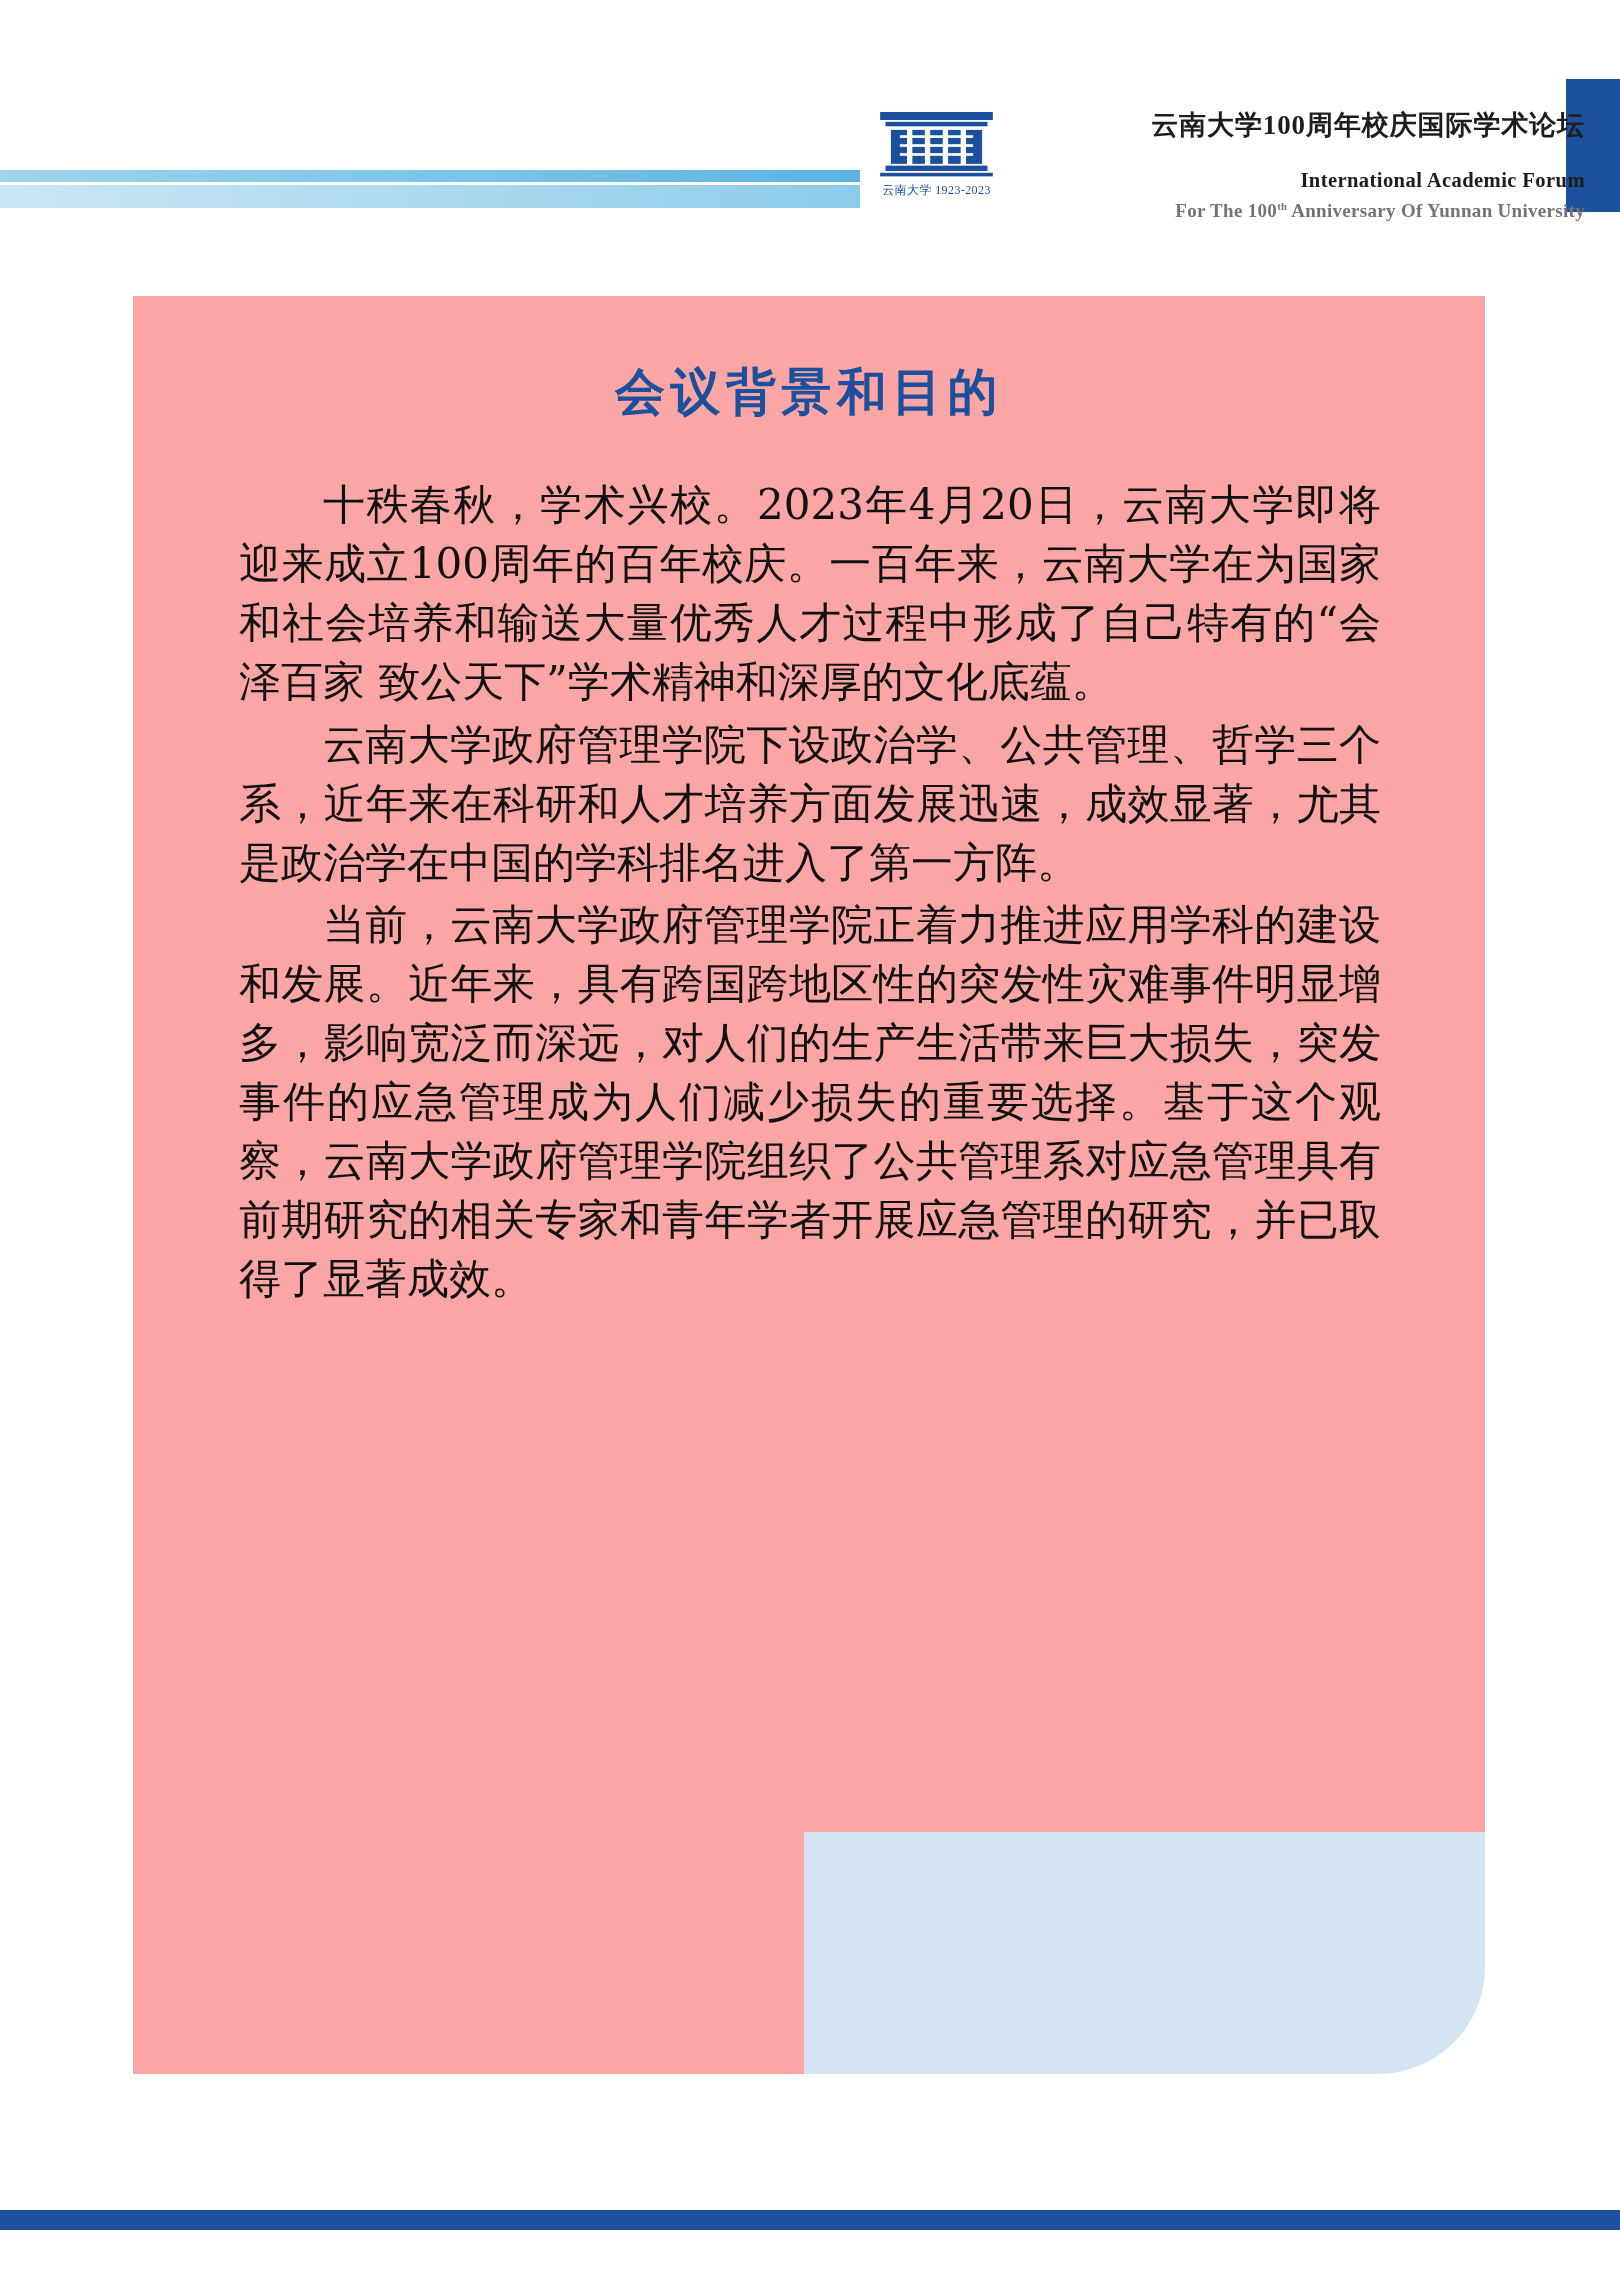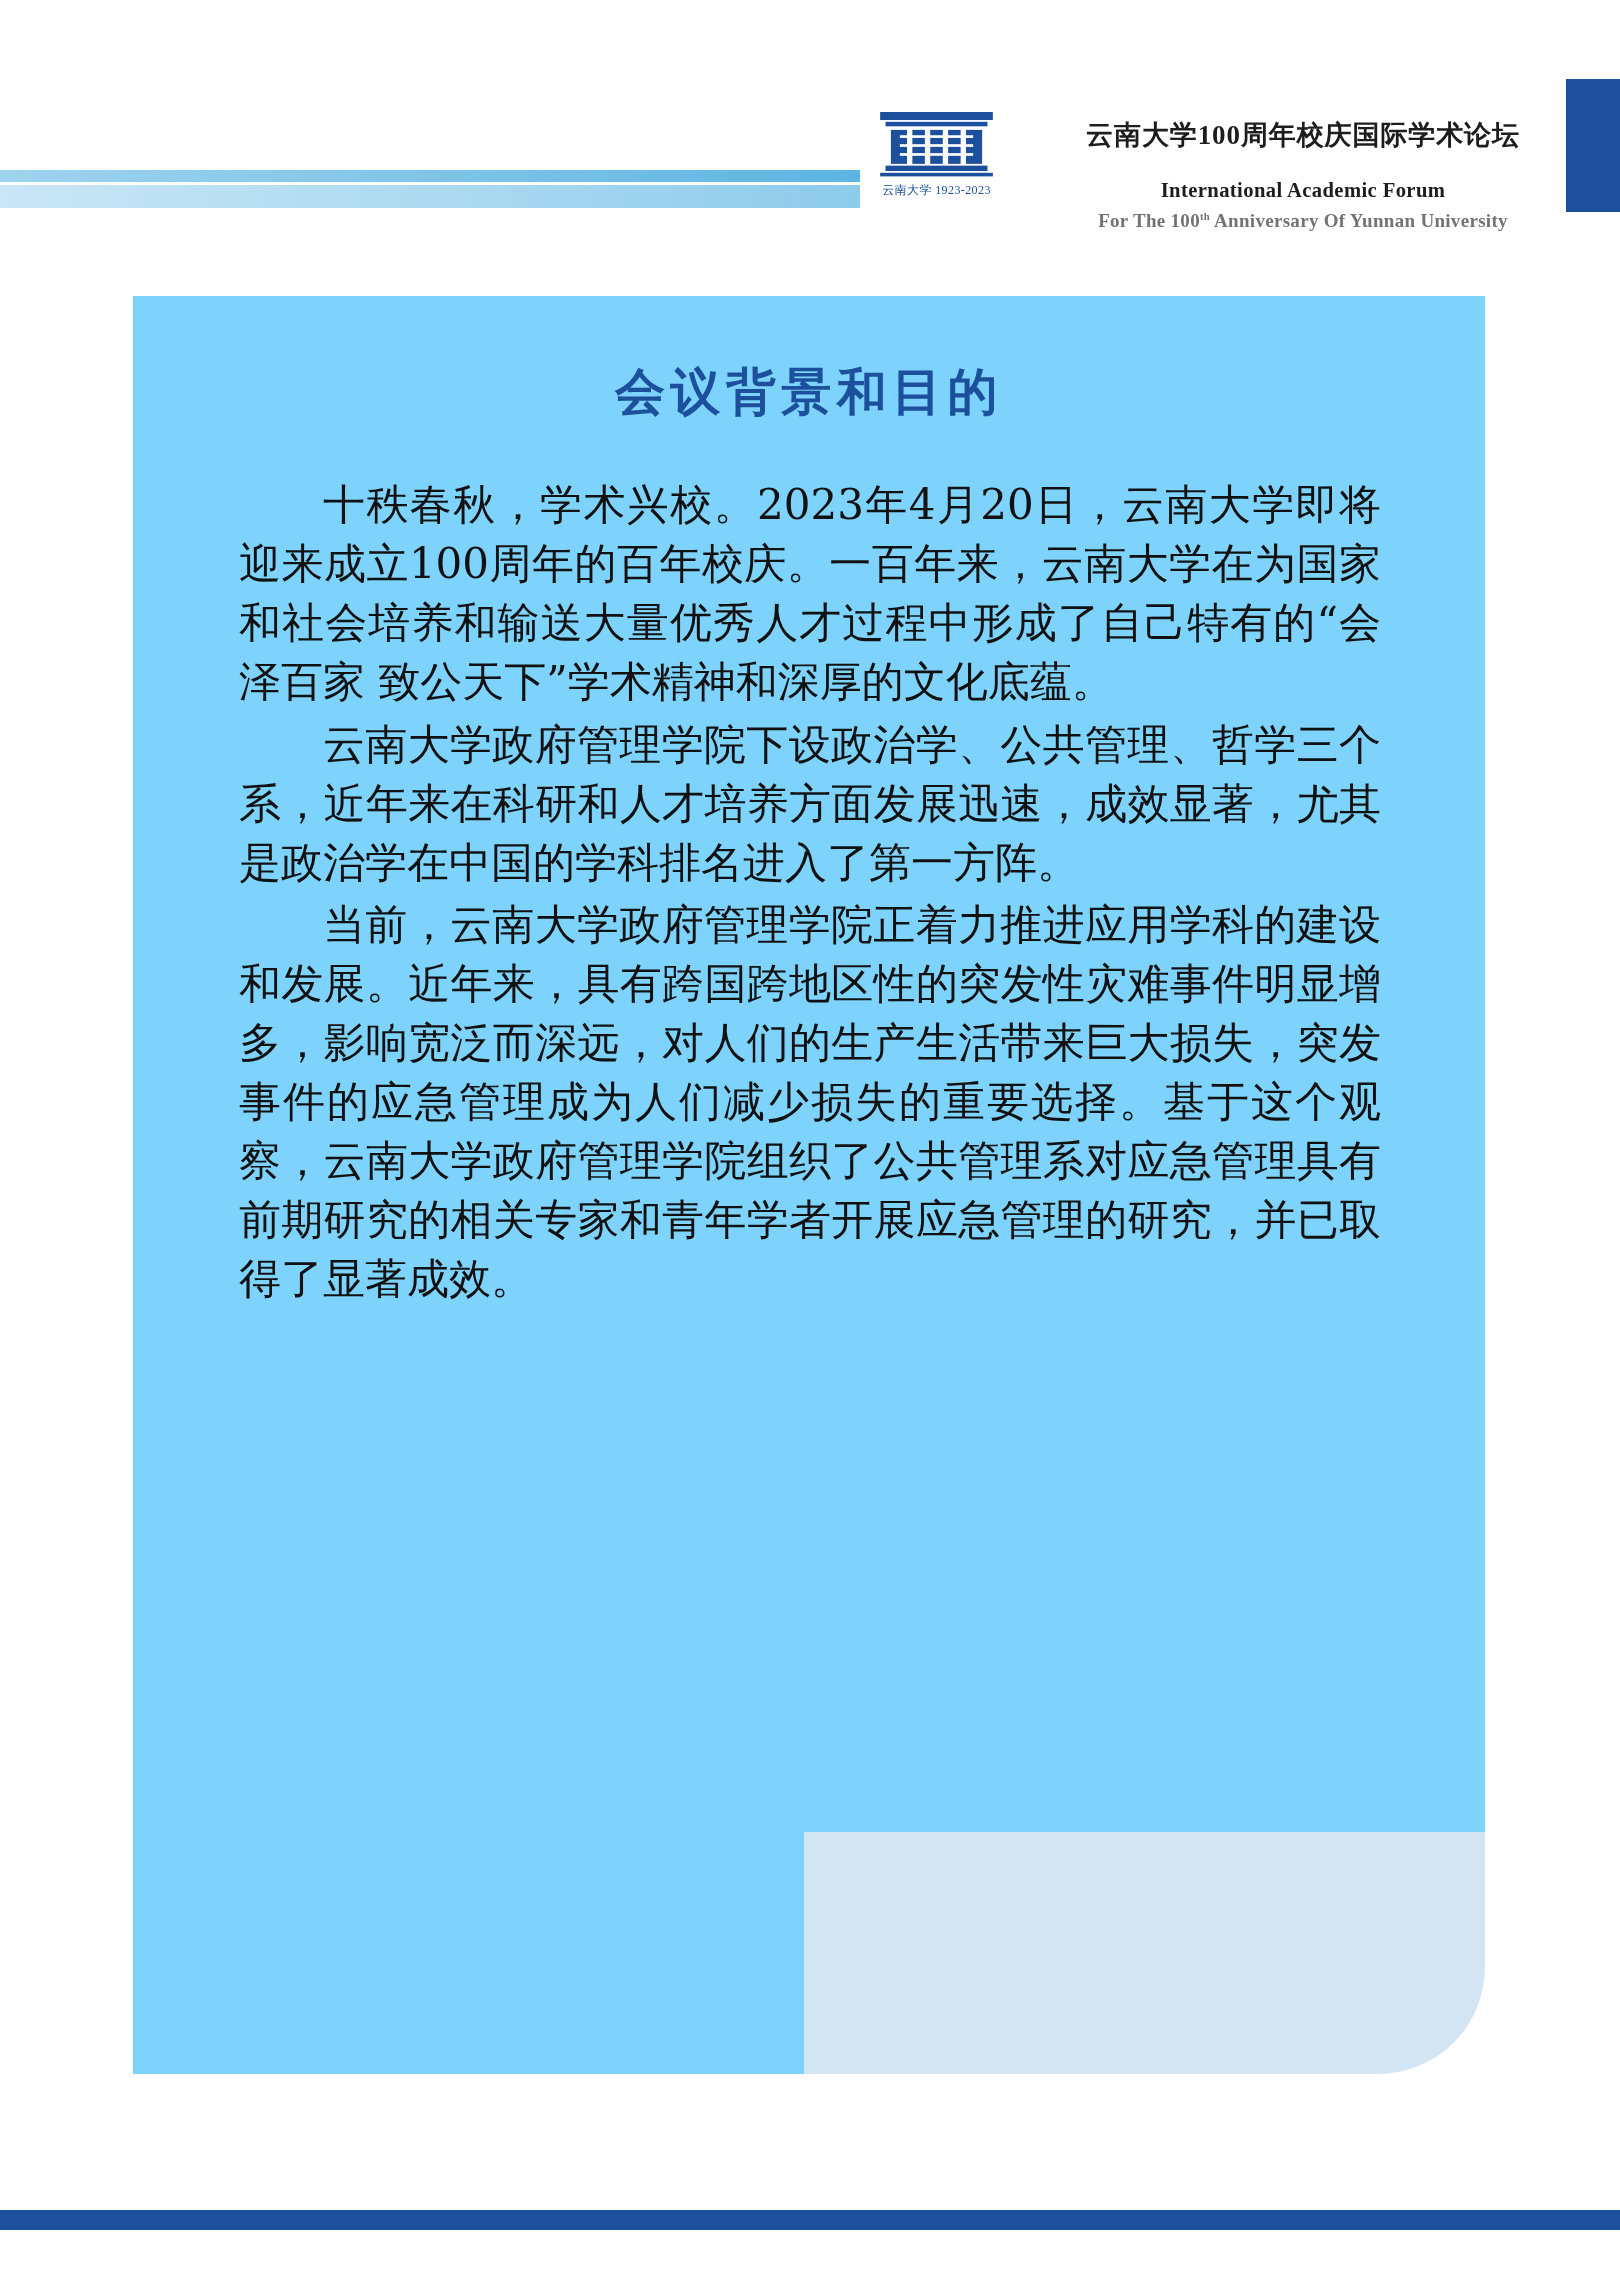--- a/index.html
+++ b/index.html
@@ -70,23 +70,23 @@
     width: 127px;
     text-align: center;
     font-size: 12px;
     letter-spacing: 0.4px;
     color: #1c4f9c;
     font-family: "Liberation Serif", serif;
   }
   .header-titles {
     position: absolute;
     left: 1021px;
-    top: 117px;
+    top: 107px;
     width: 564px;
-    text-align: center;
+    text-align: right;
   }
   .title-cn {
     font-size: 27px;
     font-weight: bold;
     color: #1d1d1d;
     letter-spacing: 0.9px;
     line-height: 36px;
     font-family: "Liberation Serif", "DejaVu Serif", serif;
   }
   .title-en1 {
@@ -108,21 +108,21 @@
   }
   .title-en2 sup { font-size: 10.7px; vertical-align: super; }
 
   
   .panel {
     position: absolute;
     left: 133px;
     top: 296px;
     width: 1352px;
     height: 1778px;
-    background: #7dd3fc;
+    background: #fca5a5;
     border-bottom-right-radius: 0;
   }
   .panel-notch {
     
     position: absolute;
     right: 0;
     bottom: 0;
     width: 681px;
     height: 242px;
     background: #d3e5f3;

